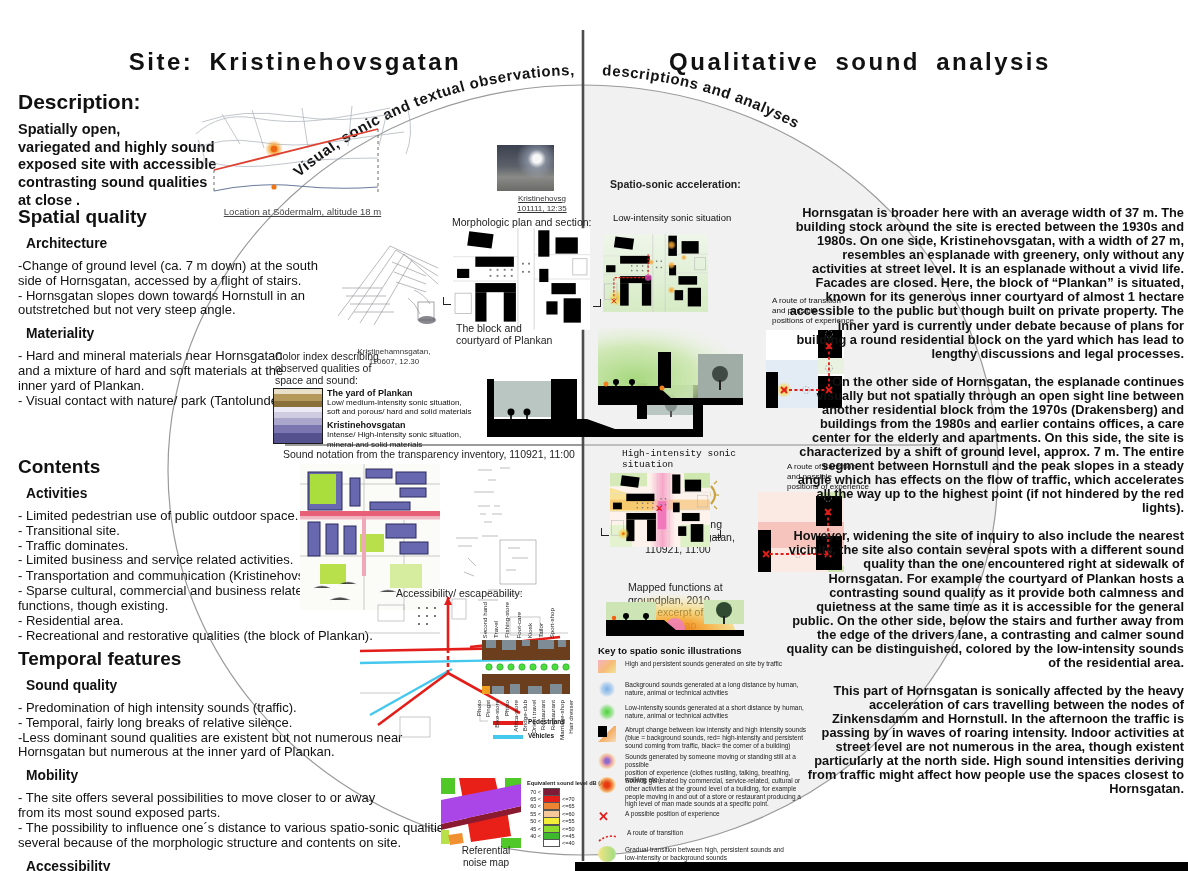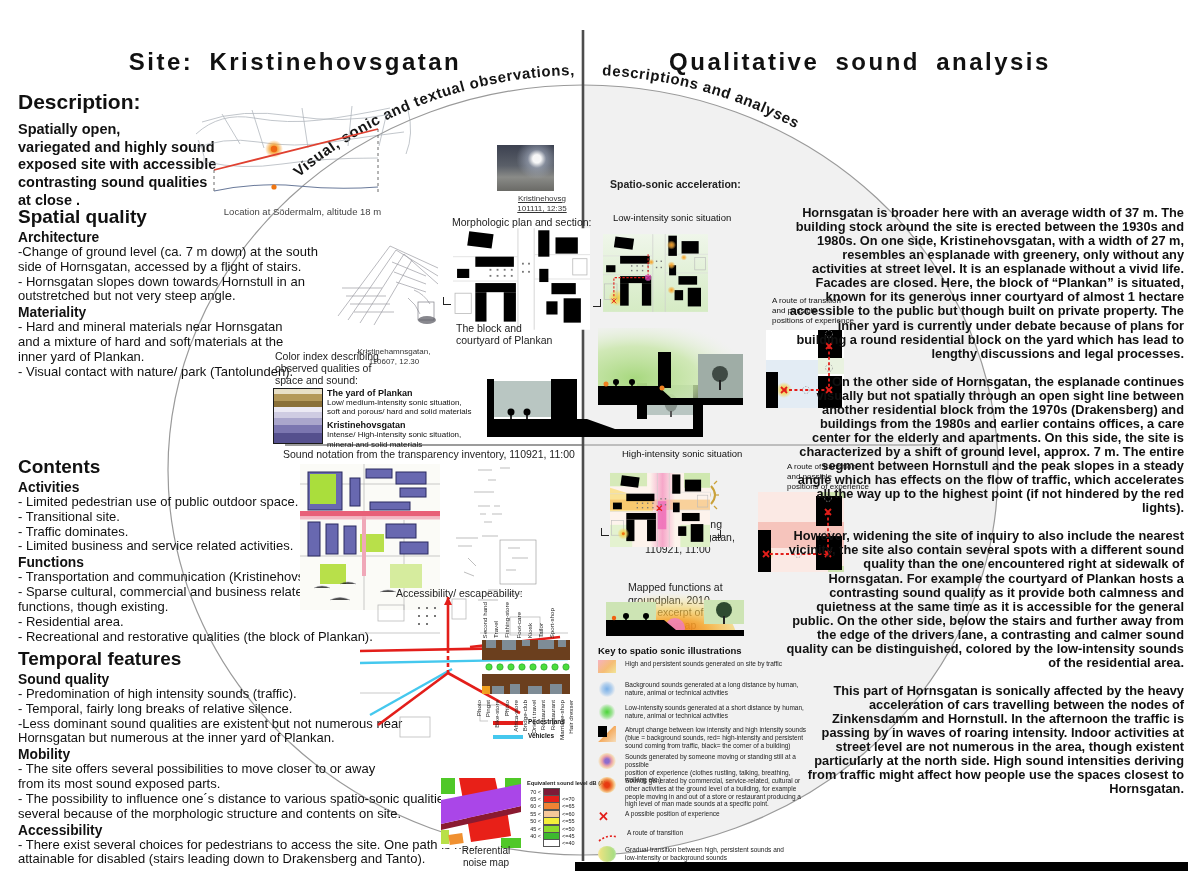--- a/index.html
+++ b/index.html
@@ -2,21 +2,21 @@
 <html><head>
 <meta charset="utf-8">
 <style>
   html,body{margin:0;padding:0;background:#fff;}
   #poster{position:relative;width:1188px;height:871px;background:#fff;overflow:hidden;
           font-family:"Liberation Sans",sans-serif;color:#111;}
   .abs{position:absolute;}
   .title{font-weight:bold;font-size:24px;letter-spacing:2.5px;word-spacing:7px;text-align:center;color:#111;}
   
   .lsec h2{font-size:19px;font-weight:bold;margin:0 0 2px 0;}
-  .lsec h3{font-size:13.8px;font-weight:bold;margin:0;}
+  .lsec h3{font-size:13.8px;font-weight:bold;margin:8px;}
   .lsec p{font-size:13px;line-height:1.14;margin:0 0 1px 0;white-space:pre-line;}
   #desc-head{font-size:21px;font-weight:bold;}
   #desc-text{font-size:14.5px;font-weight:bold;line-height:1.22;white-space:pre-line;}
   
   .cap{font-size:10.5px;color:#222;}
   .cap-b{font-size:10.5px;font-weight:bold;color:#222;}
   .cap-s{font-size:8px;color:#333;text-align:center;line-height:1.2;white-space:pre-line;}
   .pre{white-space:pre-line;}
   
   #right-col{width:398px;text-align:right;font-weight:bold;font-size:12.8px;line-height:1.1;}
@@ -108,21 +108,20 @@
 - Visual contact with nature/ park (Tantolunden).</p>
   </div>
 
   <div class="abs lsec" style="left:18px;top:456px;width:440px;">
     <h2>Contents</h2>
     <h3>Activities</h3>
     <p>- Limited pedestrian use of public outdoor space.
 - Transitional site.
 - Traffic dominates.
 - Limited business and service related activities.</p>
-    <h3>Functions</h3>
     <p>- Transportation and communication (Kristinehovsg).
 - Sparse cultural, commercial and business related
 functions, though existing.
 - Residential area.
 - Recreational and restorative qualities (the block of Plankan).</p>
   </div>
 
   <div class="abs lsec" style="left:18px;top:648px;width:530px;">
     <h2>Temporal features</h2>
     <h3>Sound quality</h3>
@@ -159,21 +158,21 @@
     <circle cx="92" cy="57" r="9" fill="url(#gO2)"></circle>
     <circle cx="92" cy="57" r="3.2" fill="#ef6612"></circle>
     <line x1="32" y1="78" x2="196" y2="37" stroke="#e04030" stroke-width="1.7"></line>
     <g stroke="#444" stroke-width="0.8" stroke-dasharray="3,3">
       <line x1="32" y1="78" x2="32" y2="100"></line>
         <line x1="196" y1="37" x2="196" y2="100"></line>
     </g>
     <path d="M32,99 q44,-9 84,-5 t80,1" stroke="#6a7a9a" stroke-width="1.1" fill="none"></path>
     <circle cx="92" cy="95" r="2.6" fill="#ef7612"></circle>
   </svg>
-  <div class="abs cap-s" style="left:190px;top:206px;width:225px;font-size:9.5px;color:#444;">Location at Södermalm, altitude 18 m</div>
+  <div class="abs cap-s" style="left:190px;top:206px;width:225px;font-size:9.5px;color:#444;text-decoration:underline;">Location at Södermalm, altitude 18 m</div>
 
   <div class="abs" style="left:497px;top:145px;width:57px;height:46px;background:
        radial-gradient(circle at 70% 30%, rgba(255,255,255,.95) 0 8%, rgba(180,190,210,.5) 18%, transparent 40%),
        linear-gradient(180deg,#3c4150 0%,#5a5f68 45%,#8a8b88 70%,#6a6a66 100%);"></div>
   <div class="abs cap-s" style="left:496px;top:194px;width:92px;text-decoration:underline;">Kristinehovsg
 101111, 12:35</div>
 
   <div class="abs cap" style="left:452px;top:216px;width:140px;">Morphologic plan and section:</div>
   <svg class="abs" style="left:453px;top:228px;" width="137" height="102" viewBox="0 0 135 100">
     <defs>
@@ -580,21 +579,21 @@
     <g stroke="#e31e1a" stroke-width="1.8" stroke-dasharray="3,2.4" fill="none">
         <path d="M63,16 V60 H18"></path>
       </g>
     <g stroke="#e31e1a" stroke-width="1.8">
       <path d="M60,13 l6,6 M60,19 l6,-6"></path>
         <path d="M60,57 l6,6 M60,63 l6,-6"></path>
         <path d="M15,57 l6,6 M15,63 l6,-6"></path>
     </g>
   </svg>
 
-  <div class="abs" style="left:622px;top:448px;width:140px;font-size:9.5px;">High-intensity sonic situation</div>
+  <div class="abs" style="left:622px;top:448px;width:140px;font-size:9.5px;font-family:Liberation Mono, monospace;">High-intensity sonic situation</div>
   <svg class="abs" style="left:610px;top:460px;" width="100" height="100" viewBox="0 0 135 100">
     <rect width="135" height="100" fill="#fdf3ec"></rect>
     <rect x="0" y="0" width="50" height="18" fill="#cfe8b0" opacity="0.85"></rect>
     <rect x="100" y="0" width="35" height="20" fill="#cfe8b0"></rect>
     <rect x="95" y="70" width="40" height="30" fill="#d8eec0" opacity="0.85"></rect>
     <rect x="0" y="70" width="30" height="30" fill="#e4f2d0"></rect>
     <polygon points="0,20 58,38 58,52 0,52" fill="#f8d44e" opacity="0.55"></polygon>
     <rect x="0" y="36" width="135" height="14" fill="#f5b04a" opacity="0.5"></rect>
     <linearGradient id="gPinkBand" x1="0" y1="0" x2="1" y2="0">
         <stop offset="0%" stop-color="#f6a7c9" stop-opacity="0"></stop>

